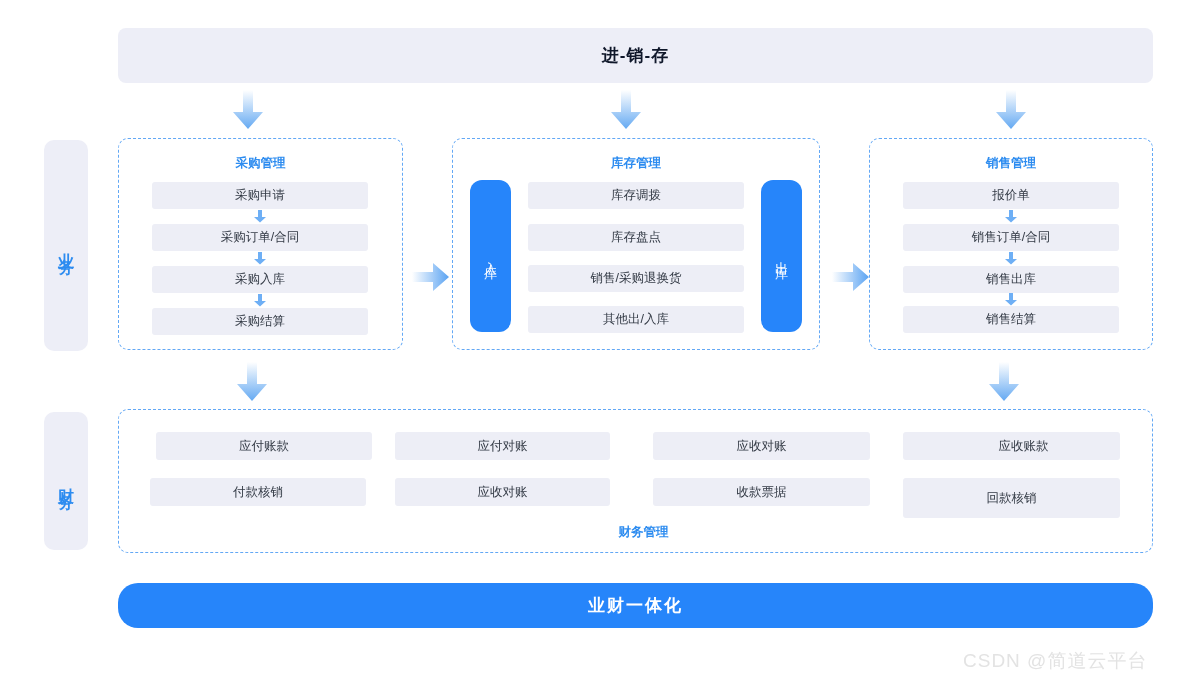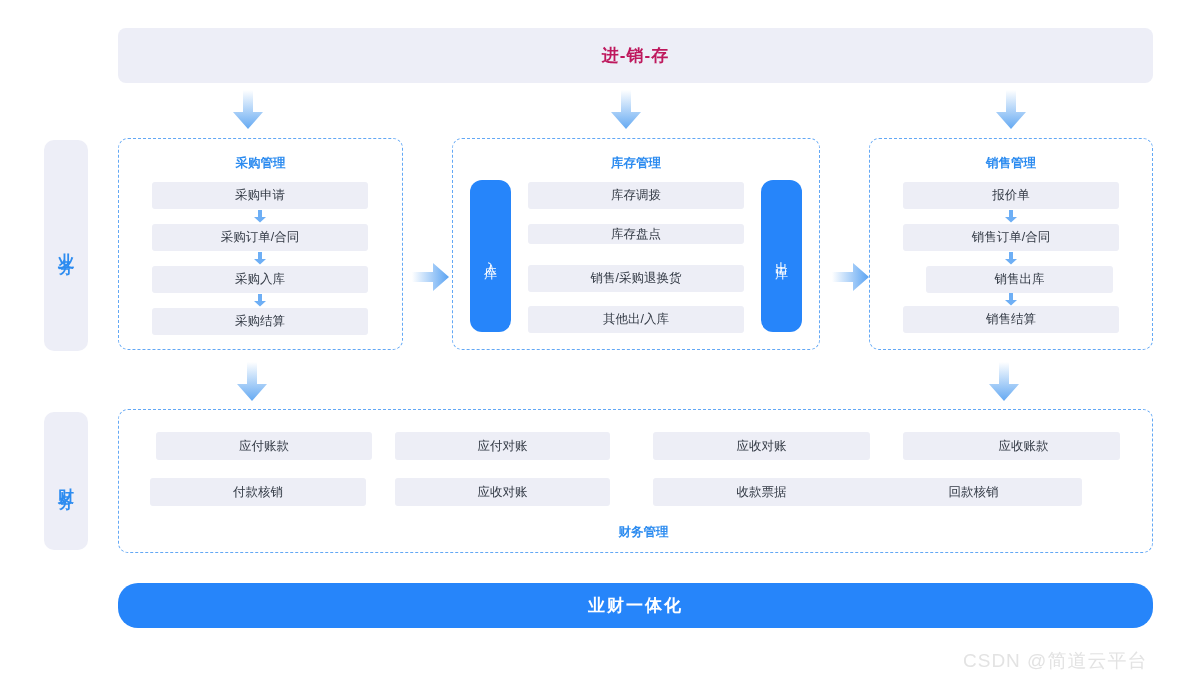--- a/index.html
+++ b/index.html
@@ -10,21 +10,21 @@
     overflow: hidden;
   }
   #stage { position: relative; width: 1200px; height: 679px; }
 
   
   .title-bar {
     position: absolute;
     background: #edeef7;
     border-radius: 8px;
     display: flex; align-items: center; justify-content: center;
-    color: #be185d;
+    color: #0f172a;
     font-weight: bold;
     letter-spacing: 1px;
   }
   .bottom-bar {
     position: absolute;
     background: #2685fa;
     border-radius: 20px;
     display: flex; align-items: center; justify-content: center;
     color: #ffffff;
     font-weight: bold;
@@ -192,21 +192,21 @@
   <div class="vbar" style="left:470px; top:180px; width:41px; height:152px;">
     <span>入库</span>
   </div>
   <div class="vbar" style="left:761px; top:180px; width:41px; height:152px;">
     <span>出库</span>
   </div>
 
   <div class="item" style="left:528px; top:182px; width:216px; height:27px;">
     <span>库存调拨</span>
     </div>
-  <div class="item" style="left:528px; top:224px; width:216px; height:20px;">
+  <div class="item" style="left:528px; top:224px; width:216px; height:27px;">
     <span>库存盘点</span>
     </div>
   <div class="item" style="left:528px; top:265px; width:216px; height:27px;">
     <span>销售/采购退换货</span>
     </div>
   <div class="item" style="left:528px; top:306px; width:216px; height:27px;">
     <span>其他出/入库</span>
     </div>
 
   <svg class="arrow-right" style="left:832px; top:262px;" width="38" height="30" viewBox="0 0 38 30">
@@ -223,21 +223,21 @@
   <div class="group-title" style="left:869px; top:155px; width:284px;">
     <span>销售管理</span>
   </div>
 
   <div class="item" style="left:903px; top:182px; width:216px; height:27px;">
     <span>报价单</span>
     </div>
   <div class="item" style="left:903px; top:224px; width:216px; height:27px;">
     <span>销售订单/合同</span>
     </div>
-  <div class="item" style="left:903px; top:266px; width:187px; height:27px;margin-left:23px;">
+  <div class="item" style="left:903px; top:266px; width:216px; height:27px;">
     <span>销售出库</span>
     </div>
   <div class="item" style="left:903px; top:306px; width:216px; height:27px;">
     <span>销售结算</span>
     </div>
 
   <svg class="step-arrow" style="left:1004px; top:210px;" width="14" height="13" viewBox="0 0 14 13">
     <path d="M5 0 H9 V7 H13 L7 12.5 L1 7 H5 Z" fill="#6eaff5"></path>
     </svg>
   <svg class="step-arrow" style="left:1004px; top:252px;" width="14" height="13" viewBox="0 0 14 13">
@@ -283,21 +283,21 @@
 
   <div class="item" style="left:150px; top:478px; width:216px; height:28px;">
     <span>付款核销</span>
     </div>
   <div class="item" style="left:395px; top:478px; width:215px; height:28px;">
     <span>应收对账</span>
     </div>
   <div class="item" style="left:653px; top:478px; width:217px; height:28px;">
     <span>收款票据</span>
     </div>
-  <div class="item" style="left:865px; top:478px; width:217px; height:28px;text-align:right;">
+  <div class="item" style="left:903px; top:478px; width:217px; height:40px;text-align:right;">
     <span>回款核销</span>
     </div>
 
   <div class="group-title" style="left:126px; top:524px; width:1035px;">
     <span>财务管理</span>
   </div>
 
   <div class="bottom-bar" style="left:118px; top:583px; width:1035px; height:45px;">
     <span>业财一体化</span>
   </div>

